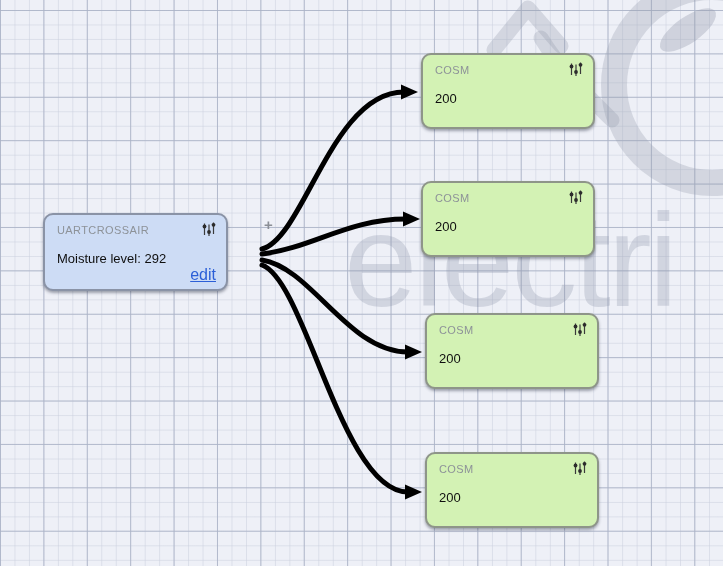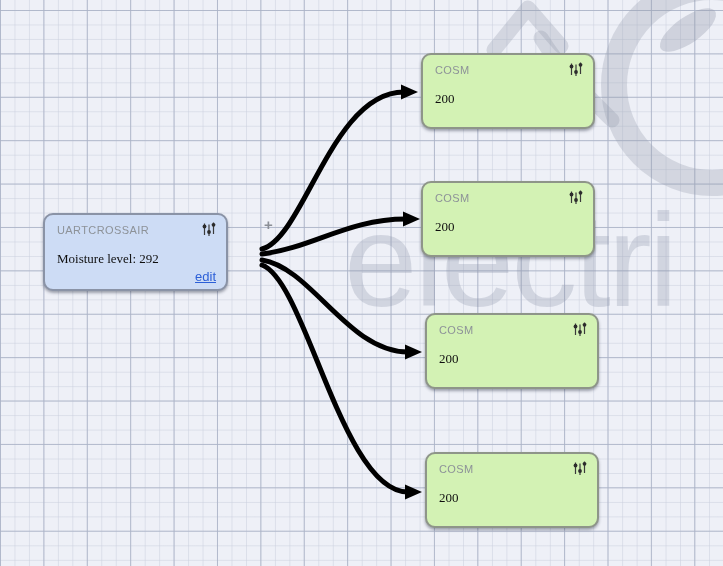--- a/index.html
+++ b/index.html
@@ -55,29 +55,29 @@
   .t2{left:421px;top:181px;}
   .t3{left:425px;top:313px;}
   .t4{left:425px;top:452px;}
 
   .node-title{
     position:absolute;left:12px;top:9px;
     font-size:11px;color:#8d9298;letter-spacing:0.4px;
   }
   .node-value{
     position:absolute;left:12px;top:36px;
-    font-size:13px;color:#0f0f0f;font-family:Liberation Serif, serif;
+    font-size:13px;color:#0f0f0f;
   }
   .node-icon{
     position:absolute;right:9px;top:6px;
     width:16px;height:16px;cursor:pointer;
   }
   .edit-link{
     position:absolute;right:10px;bottom:5px;
-    font-size:13px;color:#2c5fd7;text-decoration:underline;cursor:pointer;
+    font-size:16px;color:#2c5fd7;text-decoration:underline;cursor:pointer;
   }
 
   .plus-port{
     position:absolute;left:264px;top:217px;
     font-size:15px;font-weight:bold;color:#8b8f96;
     z-index:3;cursor:pointer;line-height:1;
   }
 </style>
 </head>
 <body>

